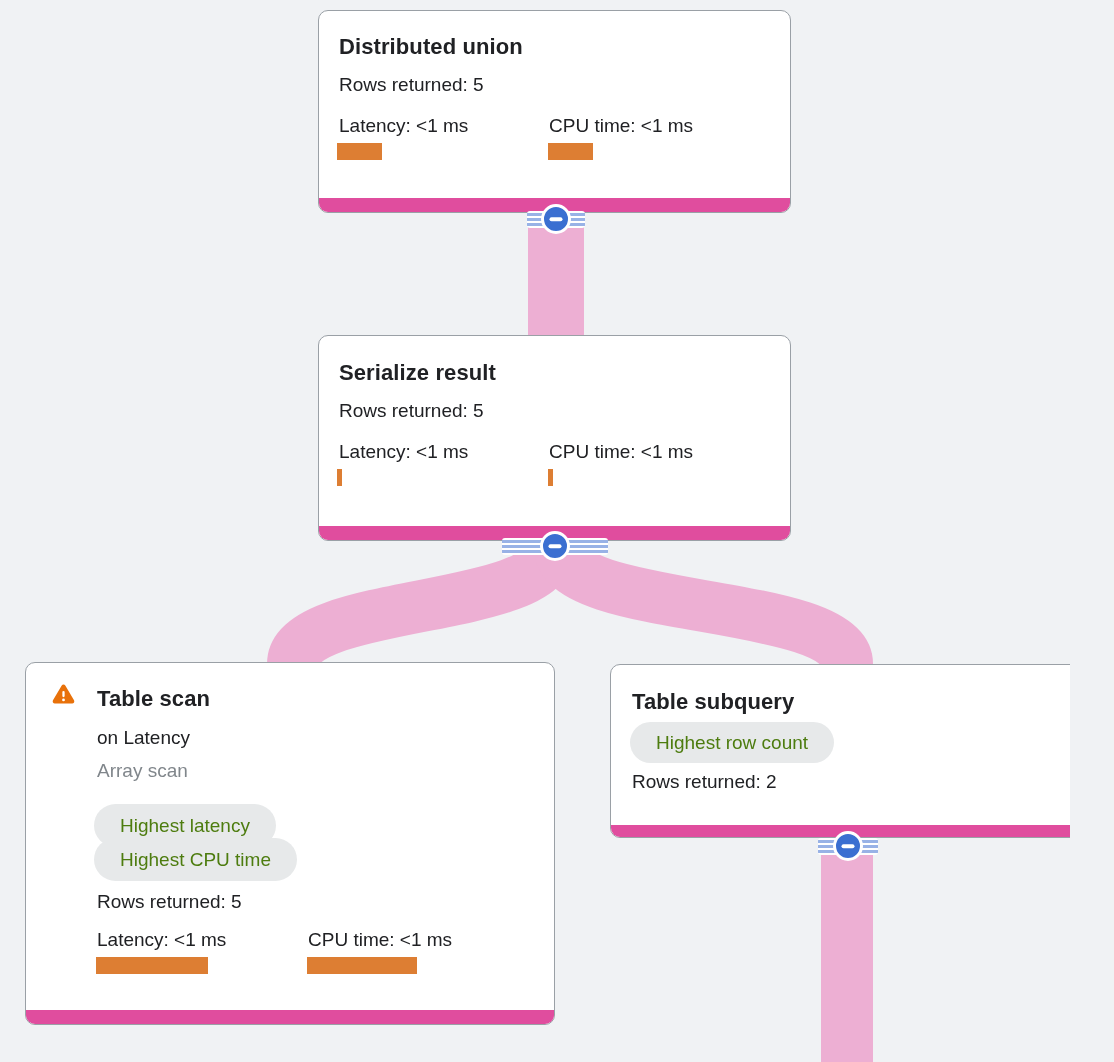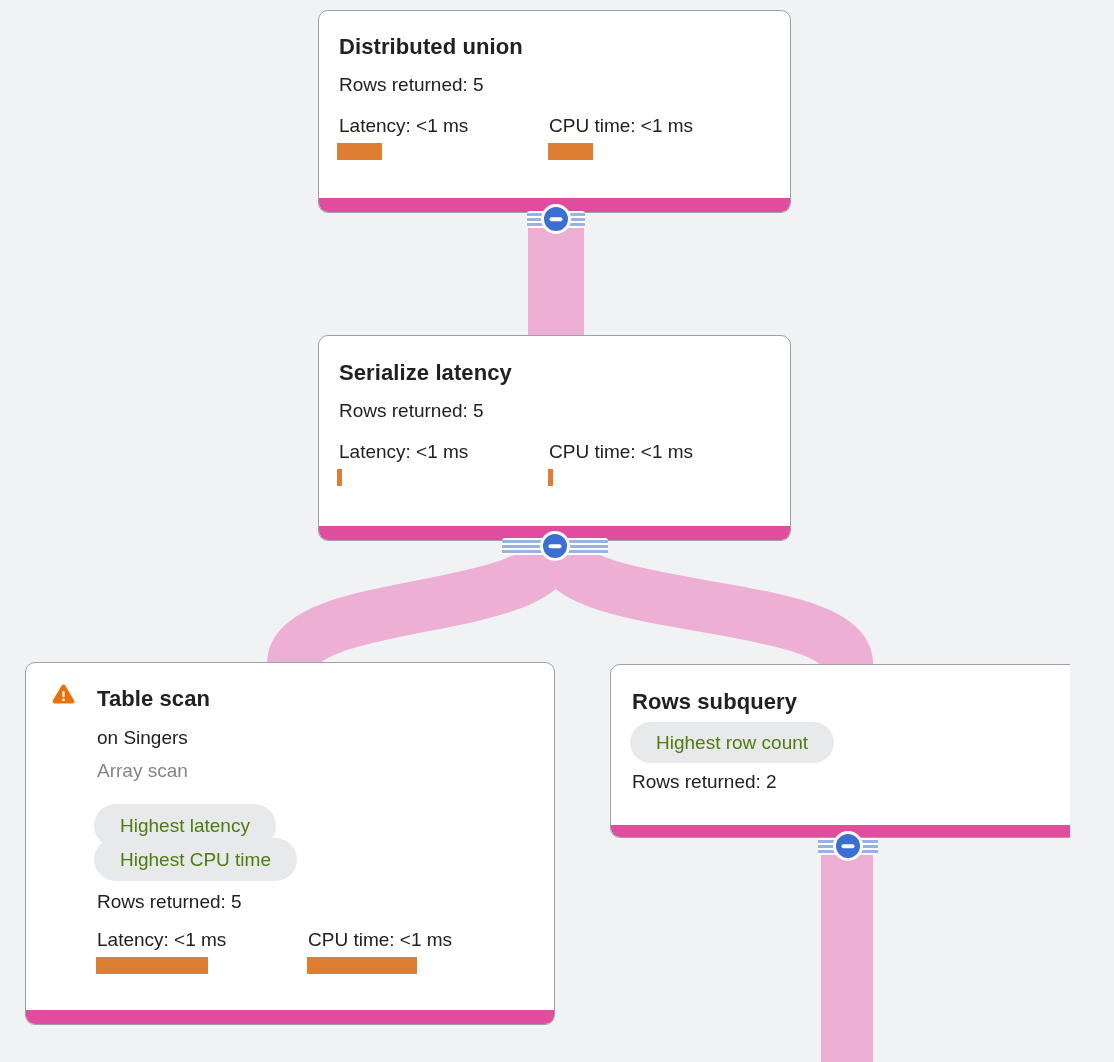--- a/index.html
+++ b/index.html
@@ -145,21 +145,21 @@
   </div>
 
   <div class="collapse-btn" style="left:527px; top:204px; width:58px; height:31px;">
     <div class="collapse-stripes"></div>
     <div class="collapse-circle">
       <div class="collapse-minus"></div>
     </div>
   </div>
 
   <div class="plan-card" style="left:318px; top:335px; width:473px; height:206px;">
-    <div class="card-title" style="left:20px; top:24px;">Serialize latency</div>
+    <div class="card-title" style="left:20px; top:24px;">Serialize result</div>
     <div class="card-text" style="left:20px; top:64px;">Rows returned: 5</div>
     <div class="metric-label" style="left:20px; top:105px;">Latency: &lt;1 ms</div>
     <div class="metric-bar" style="left: 18px; top: 133px; width: 5px;"></div>
     <div class="metric-label" style="left:230px; top:105px;">CPU time: &lt;1 ms</div>
     <div class="metric-bar" style="left: 229px; top: 133px; width: 5px;"></div>
     <div class="card-footer" style="height:14px;"></div>
   </div>
 
   <div class="collapse-btn" style="left:502px; top:531px; width:106px; height:31px;">
     <div class="collapse-stripes"></div>
@@ -168,34 +168,34 @@
     </div>
   </div>
 
   <div class="plan-card" style="left:25px; top:662px; width:530px; height:363px;">
     <svg class="warning-icon" style="left:24px; top:19px;" viewBox="0 0 24 24">
       <path d="M10.29 3.3 1.9 17.6a2.05 2.05 0 0 0 1.77 3.08h16.66a2.05 2.05 0 0 0 1.77-3.08L13.71 3.3a2 2 0 0 0-3.42 0z" fill="#e8710a"></path>
       <rect x="10.9" y="8.6" width="2.2" height="6" rx="1.1" fill="#ffffff"></rect>
       <circle cx="12" cy="17.2" r="1.35" fill="#ffffff"></circle>
     </svg>
     <div class="card-title" style="left:71px; top:23px;">Table scan</div>
-    <div class="card-text" style="left:71px; top:64px;">on Singers</div>
+    <div class="card-text" style="left:71px; top:64px;">on Latency</div>
     <div class="card-text muted" style="left:71px; top:97px;">Array scan</div>
     <div class="pill" style="left:68px; top:128px;margin-top:13px;">Highest latency</div>
     <div class="pill" style="left:68px; top:175px;">Highest CPU time</div>
     <div class="card-text" style="left:71px; top:228px;">Rows returned: 5</div>
     <div class="metric-label" style="left:71px; top:266px;">Latency: &lt;1 ms</div>
     <div class="metric-bar" style="left: 70px; top: 294px; width: 112px;"></div>
     <div class="metric-label" style="left:282px; top:266px;">CPU time: &lt;1 ms</div>
     <div class="metric-bar" style="left: 281px; top: 294px; width: 110px;"></div>
     <div class="card-footer" style="height:14px;"></div>
   </div>
 
   <div class="plan-card" style="left:610px; top:664px; width:478px; height:174px;">
-    <div class="card-title" style="left:21px; top:24px;">Rows subquery</div>
+    <div class="card-title" style="left:21px; top:24px;">Table subquery</div>
     <div class="pill" style="left:19px; top:57px; height:41px; line-height:41px;">Highest row count</div>
     <div class="card-text" style="left:21px; top:106px;">Rows returned: 2</div>
     <div class="card-footer" style="height:12px;"></div>
   </div>
 
   <div class="collapse-btn" style="left:818px; top:831px; width:60px; height:31px;">
     <div class="collapse-stripes"></div>
     <div class="collapse-circle">
       <div class="collapse-minus"></div>
     </div>

